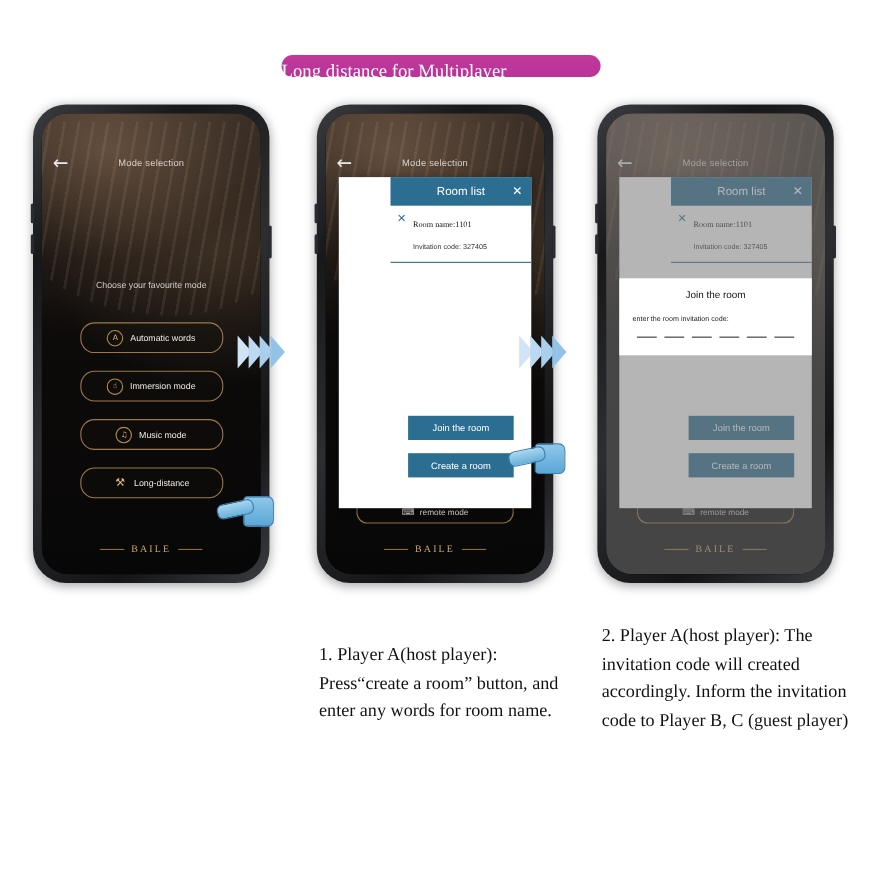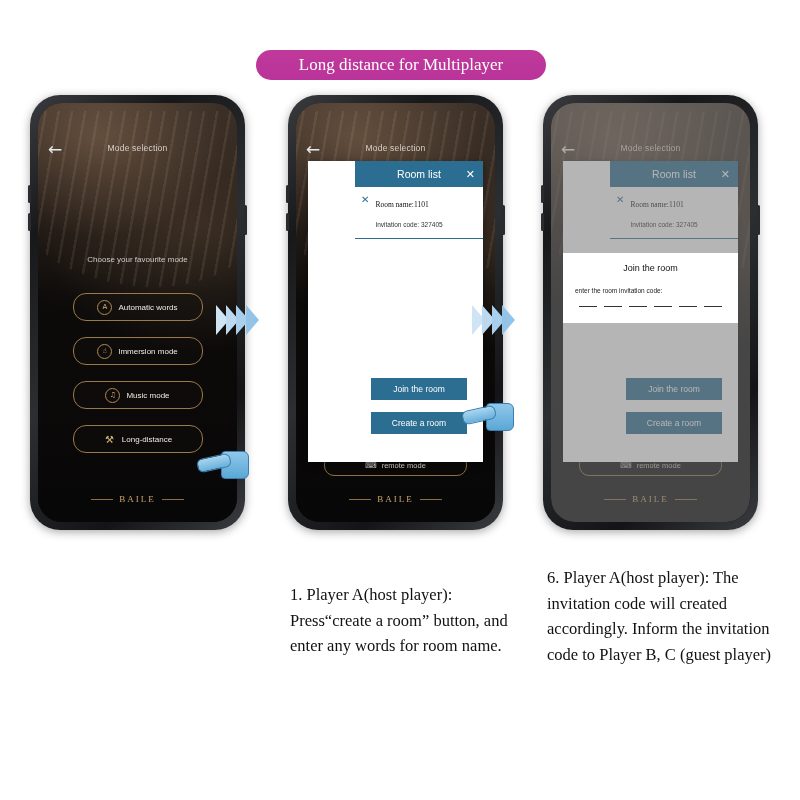--- a/index.html
+++ b/index.html
@@ -14,27 +14,26 @@
     overflow: hidden;
     position: relative;
   }
 
   
   .title-banner {
     position: absolute;
     left: 256px;
     top: 50px;
     width: 290px;
-    height: 30px;
+    height: 20px;
     border-radius: 15px;
     background: linear-gradient(to bottom, #c0399a, #b9339a);
     color: #ffffff;
     font-size: 17px;
     line-height: 30px;
-    text-align: center;
     font-family: "Liberation Serif", serif;
   }
 
   
   .phone {
     position: absolute;
     width: 215px;
     height: 435px;
     border-radius: 30px;
     background: linear-gradient(135deg, #3a3c40 0%, #17181a 22%, #2c2e31 50%, #141416 78%, #3a3c40 100%);
@@ -543,13 +542,13 @@
         <span></span>
         <span></span>
         <span></span>
         <span></span>
       </div>
     </div>
   </div>
 </div>
 
 <div class="caption" style="left:290px; top:582px; width:225px;">1. Player A(host player): Press“create a room” button, and enter any words for room name.</div>
-<div class="caption" style="left:547px; top:565px; width:235px;">6. Player A(host player): The invitation code will created accordingly. Inform the invitation code to Player B, C (guest player)</div>
+<div class="caption" style="left:547px; top:565px; width:235px;">2. Player A(host player): The invitation code will created accordingly. Inform the invitation code to Player B, C (guest player)</div>
 
 </body></html>

